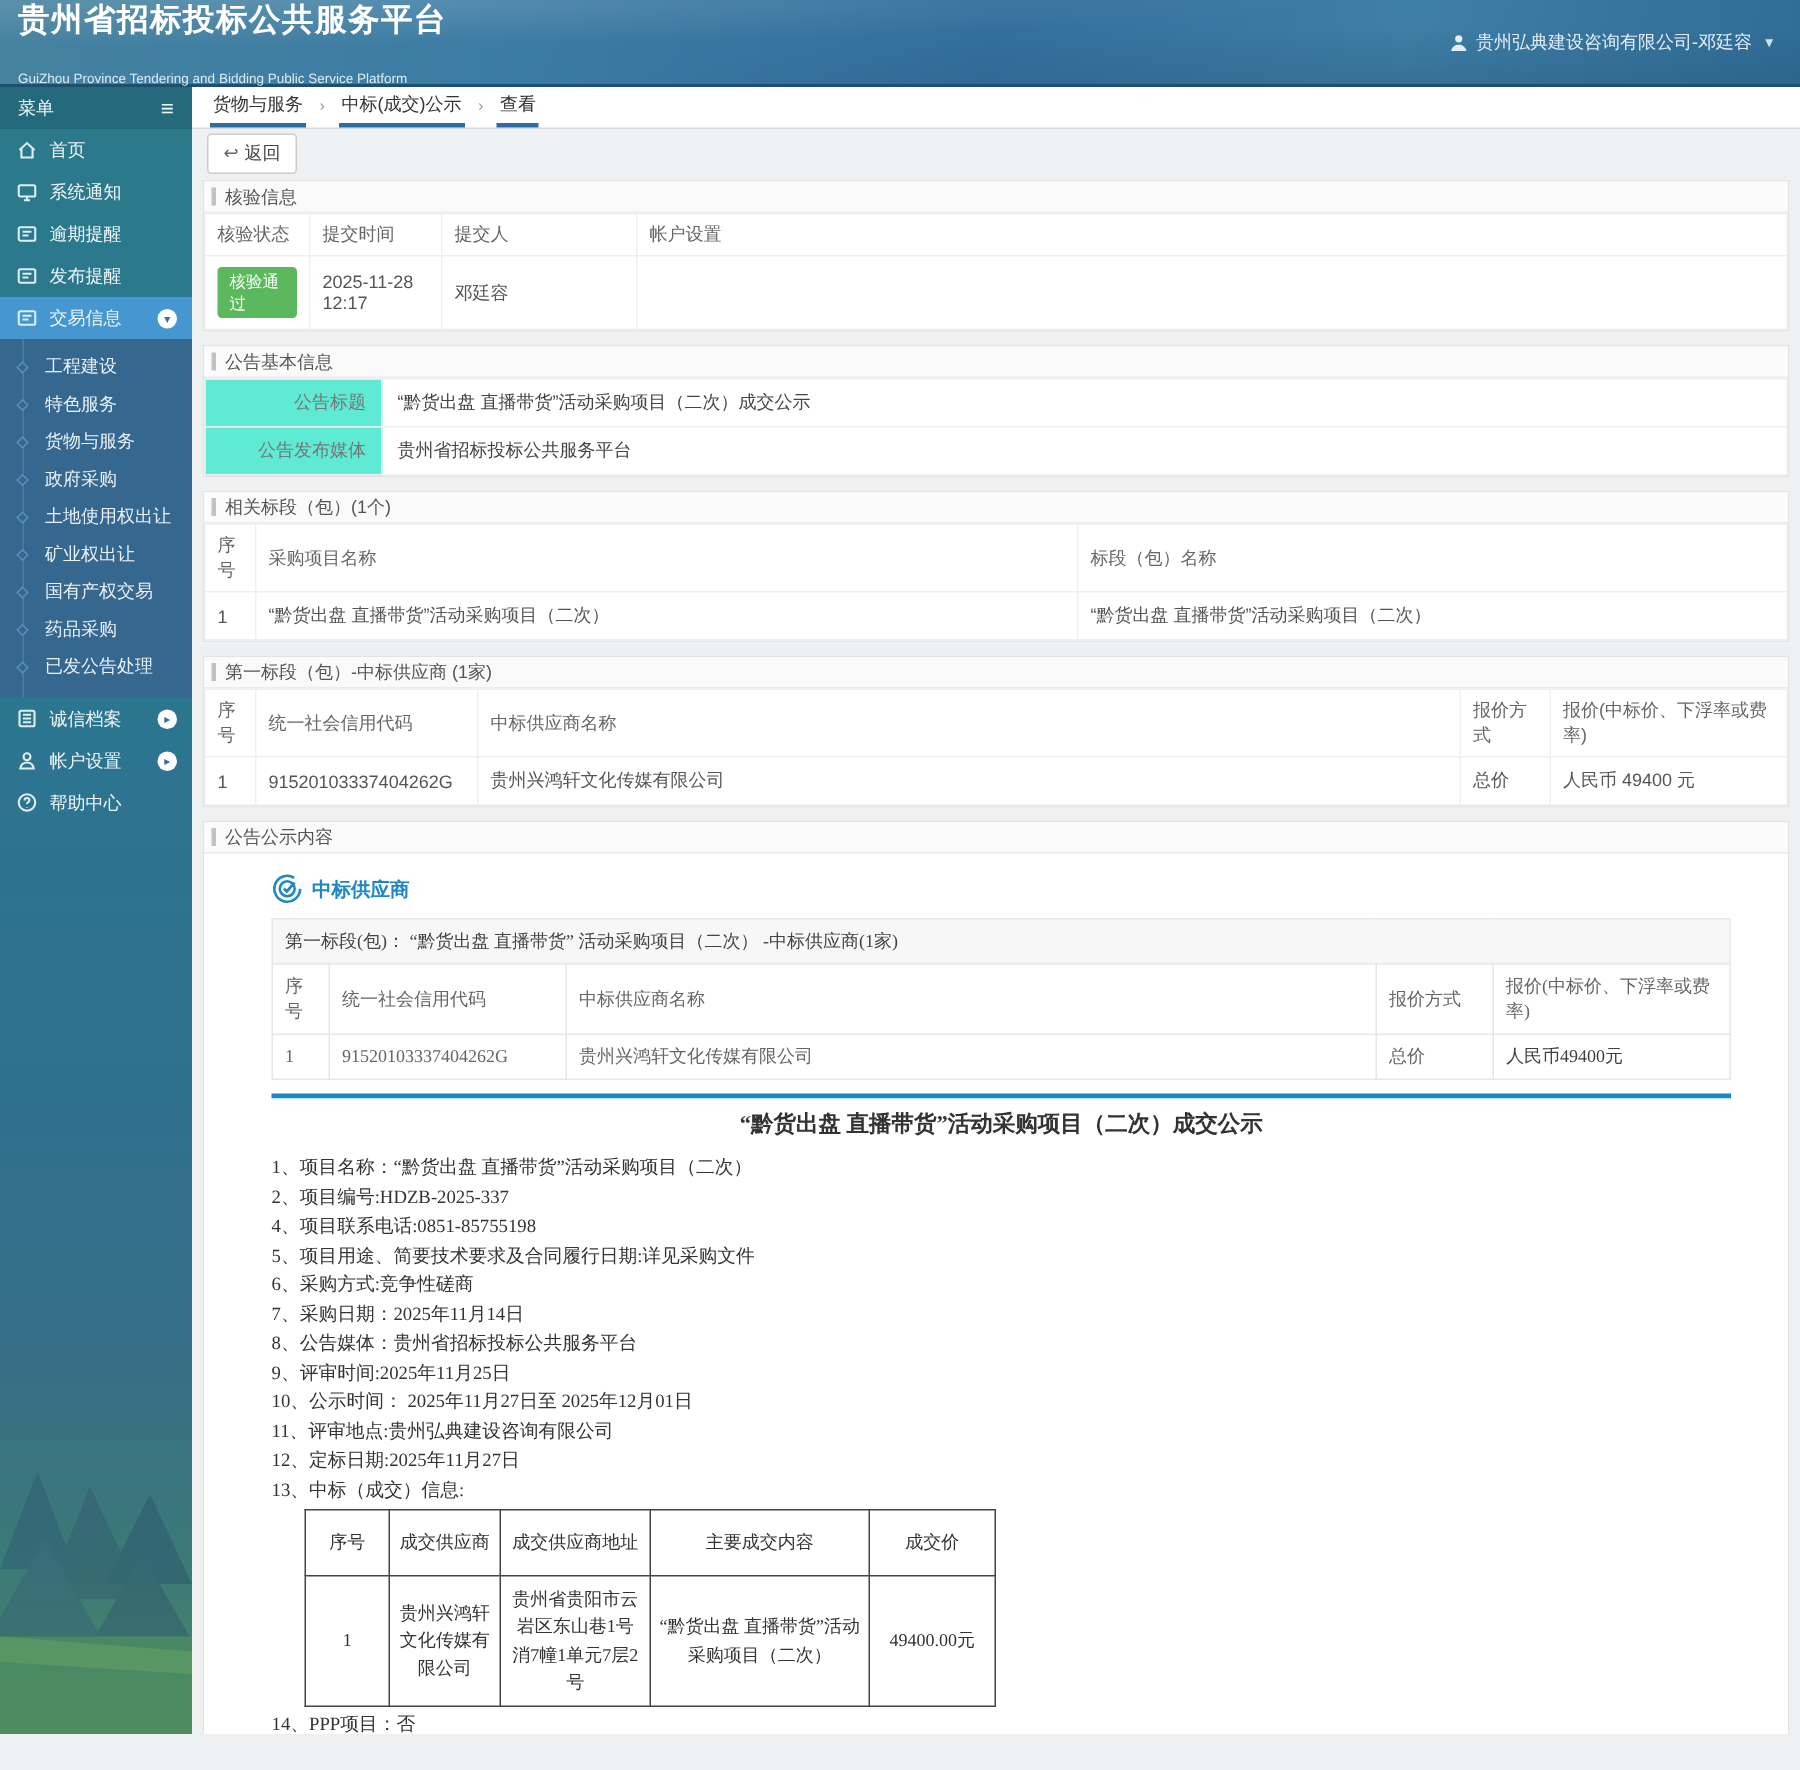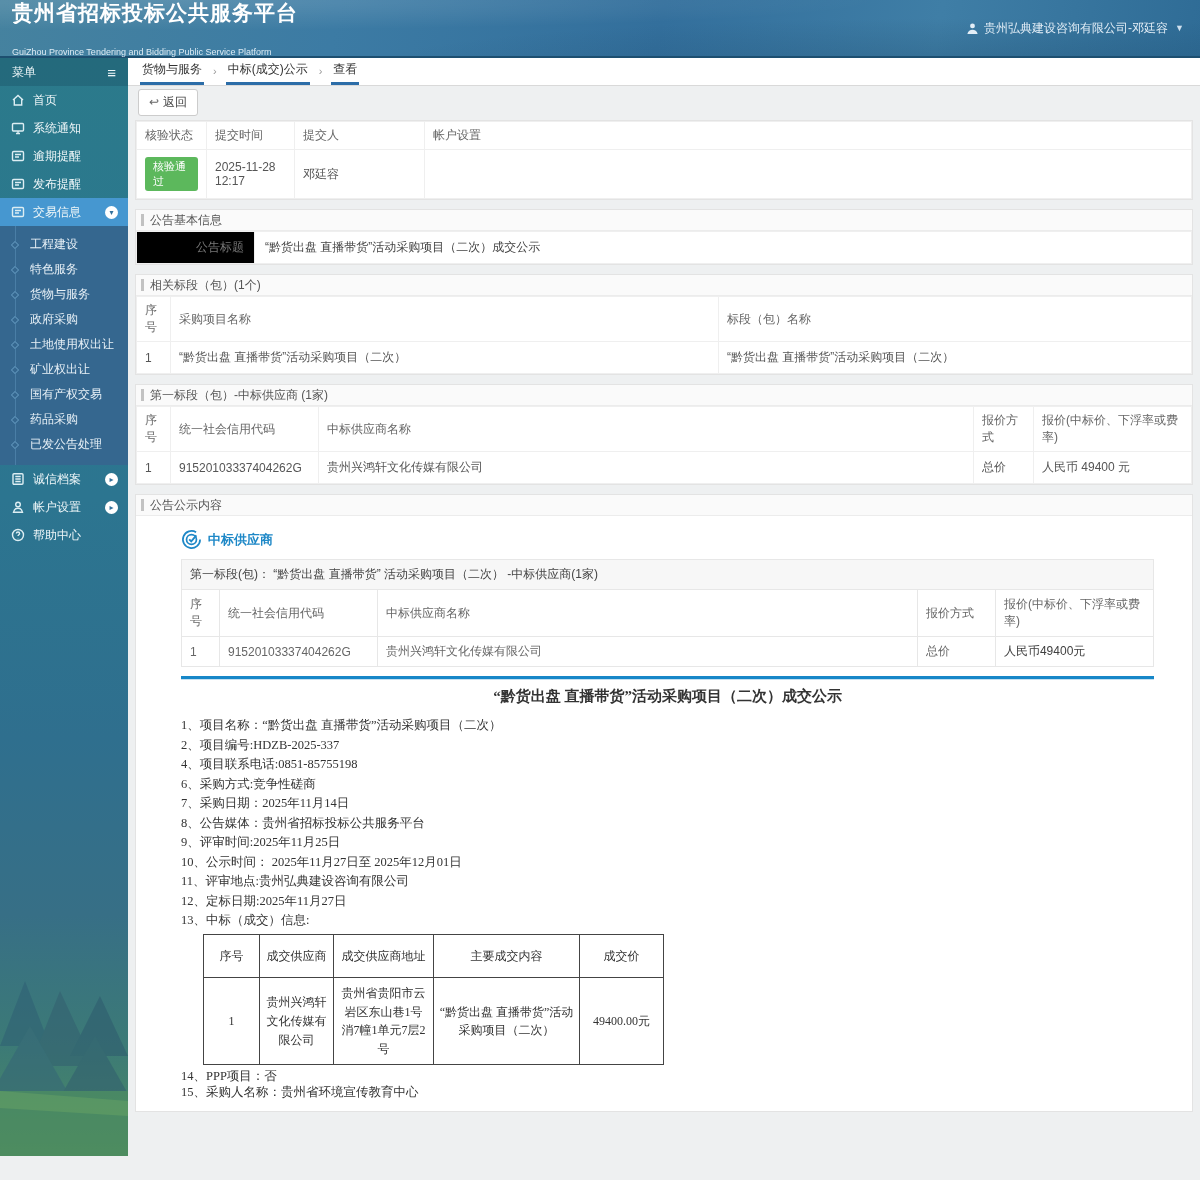--- a/index.html
+++ b/index.html
@@ -65,28 +65,28 @@
   table.grid { width:100%; border-collapse:collapse; font-size:12px; color:#666; table-layout:fixed; }
   .grid th { font-weight:normal; text-align:left; color:#666; padding:5px 8px; border:1px solid #efefef; background:#fff; }
   .grid td { padding:7px 8px; border:1px solid #efefef; color:#555; }
   .muted { color:#404040; }
 
   .badge-ok { display:inline-block; background:#5cb85c; color:#fff; font-size:11px;
     padding:2px 8px; border-radius:3px; }
 
   table.kv { width:100%; border-collapse:collapse; font-size:12px; table-layout:fixed; }
   .kv td { border:1px solid #efefef; padding:7px 10px; }
-  .kv .k { width:118px; background:#000000; color:#777; text-align:right; }
+  .kv .k { width:118px; background:#5eead4; color:#777; text-align:right; }
   .kv .v { color:#444; }
 
   
   .notice-inner { padding:9px 38px 10px 45px; }
   .supp-logo { display:flex; align-items:center; gap:6px; color:#1e88c7; font-size:13px;
     font-weight:bold; margin:4px 0 9px; }
-  table.supp { width:100%; border-collapse:collapse; font-size:12px; color:#666; table-layout:fixed; }
+  table.supp { width:100%; border-collapse:collapse; font-size:12px; color:#666; table-layout:fixed;font-family:Liberation Serif, serif; }
   .supp td, .supp th { border:1px solid #e7e7e7; padding:6px 8px; font-weight:normal; text-align:left; }
   .supp .cap { background:#f7f7f7; color:#444; }
   .blue-rule { border:0; border-top:3px solid #1787c8; box-shadow:0 1px 0 rgba(23,135,200,.25);
     margin:9px 0 8px; }
 
   .doc { font-family:"Liberation Serif","DejaVu Serif",serif; color:#333; font-size:12.5px; }
   .doc-title { text-align:center; font-weight:bold; font-size:15px; margin:4px 0 10px; }
   .doc-line { line-height:19.5px; }
   .doc-line2 { line-height:15.8px; }
   table.award { border-collapse:collapse; font-size:12px; color:#333; margin:3px 0 4px 22px;
@@ -262,20 +262,24 @@
       <div class="toolbar">
         <button class="btn-back">
           <span class="bicon">↩</span>
           <span>返回</span>
         </button>
       </div>
 
       <div class="content">
 
         <div class="section">
+          <div class="sec-head">
+            <span class="sec-bar"></span>
+            <span>核验信息</span>
+          </div>
           <table class="grid">
             <colgroup>
                 <col style="width:70px">
                 <col style="width:88px">
                 <col style="width:130px">
                 <col>
               </colgroup>
             <tbody>
                 <tr>
               <th>核验状态</th>
@@ -296,20 +300,24 @@
         <div class="section">
           <div class="sec-head">
             <span class="sec-bar"></span>
             <span>公告基本信息</span>
           </div>
           <table class="kv">
             <tbody>
                 <tr>
               <td class="k">公告标题</td>
               <td class="v">“黔货出盘 直播带货”活动采购项目（二次）成交公示</td>
+            </tr>
+            <tr>
+              <td class="k">公告发布媒体</td>
+              <td class="v">贵州省招标投标公共服务平台</td>
             </tr>
           </tbody>
             </table>
         </div>
 
         <div class="section">
           <div class="sec-head">
             <span class="sec-bar"></span>
             <span>相关标段（包）(1个)</span>
           </div>
@@ -411,20 +419,21 @@
             </tbody>
               </table>
 
             <hr class="blue-rule">
 
             <div class="doc">
               <div class="doc-title">“黔货出盘 直播带货”活动采购项目（二次）成交公示</div>
               <div class="doc-line">1、项目名称：“黔货出盘 直播带货”活动采购项目（二次）</div>
               <div class="doc-line">2、项目编号:HDZB-2025-337</div>
               <div class="doc-line">4、项目联系电话:0851-85755198</div>
+              <div class="doc-line">5、项目用途、简要技术要求及合同履行日期:详见采购文件</div>
               <div class="doc-line">6、采购方式:竞争性磋商</div>
               <div class="doc-line">7、采购日期：2025年11月14日</div>
               <div class="doc-line">8、公告媒体：贵州省招标投标公共服务平台</div>
               <div class="doc-line">9、评审时间:2025年11月25日</div>
               <div class="doc-line">10、公示时间： 2025年11月27日至 2025年12月01日</div>
               <div class="doc-line">11、评审地点:贵州弘典建设咨询有限公司</div>
               <div class="doc-line">12、定标日期:2025年11月27日</div>
               <div class="doc-line">13、中标（成交）信息:</div>
 
               <table class="award">

